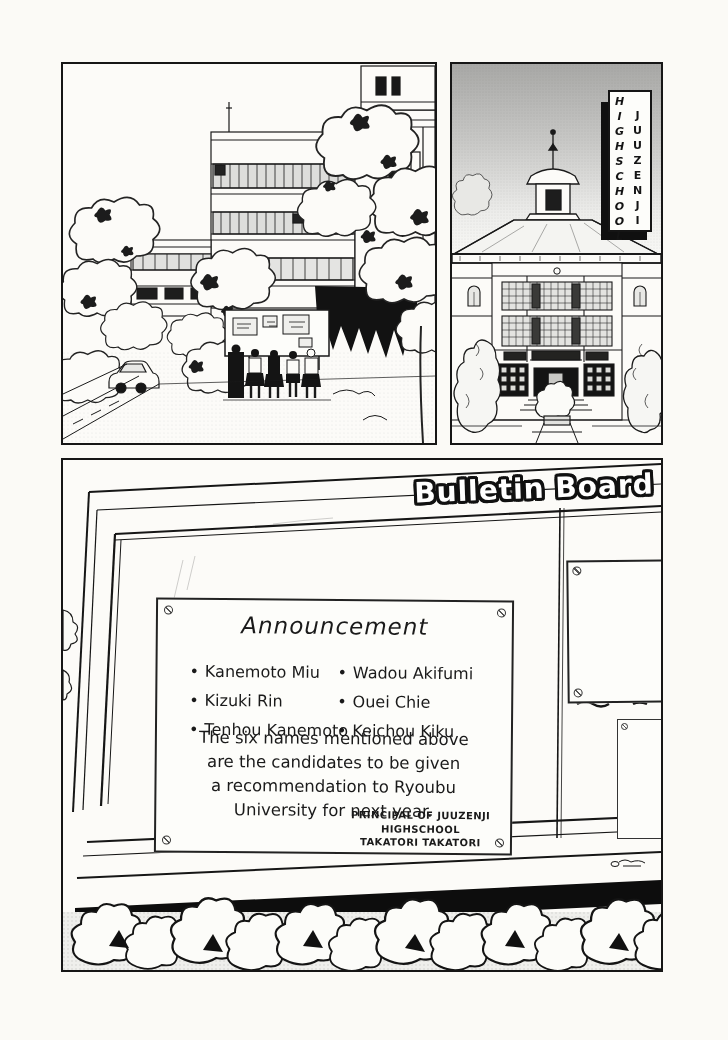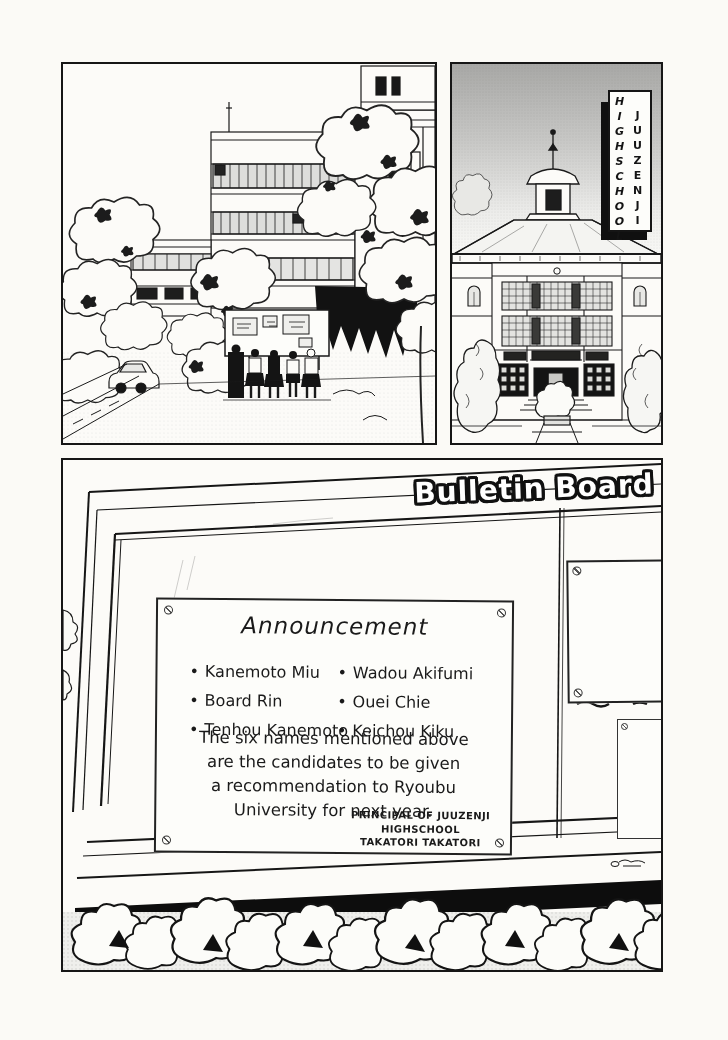--- a/index.html
+++ b/index.html
@@ -477,21 +477,21 @@
   <div class="paper">
     <div class="screw scr-tl"></div>
     <div class="screw scr-tr"></div>
     <div class="screw scr-bl"></div>
     <div class="screw scr-br"></div>
 
     <div class="ann-title">Announcement</div>
 
     <div class="names l">
       <div><span class="blt">•</span><span>Kanemoto Miu</span></div>
-      <div><span class="blt">•</span><span>Board Rin</span></div>
+      <div><span class="blt">•</span><span>Kizuki Rin</span></div>
       <div><span class="blt">•</span><span>Tenhou Kanemoto</span></div>
     </div>
     <div class="names r">
       <div><span class="blt">•</span><span>Wadou Akifumi</span></div>
       <div><span class="blt">•</span><span>Ouei Chie</span></div>
       <div><span class="blt">•</span><span>Keichou Kiku</span></div>
     </div>
 
     <div class="ann-body">
       <div>The six names mentioned above</div>

